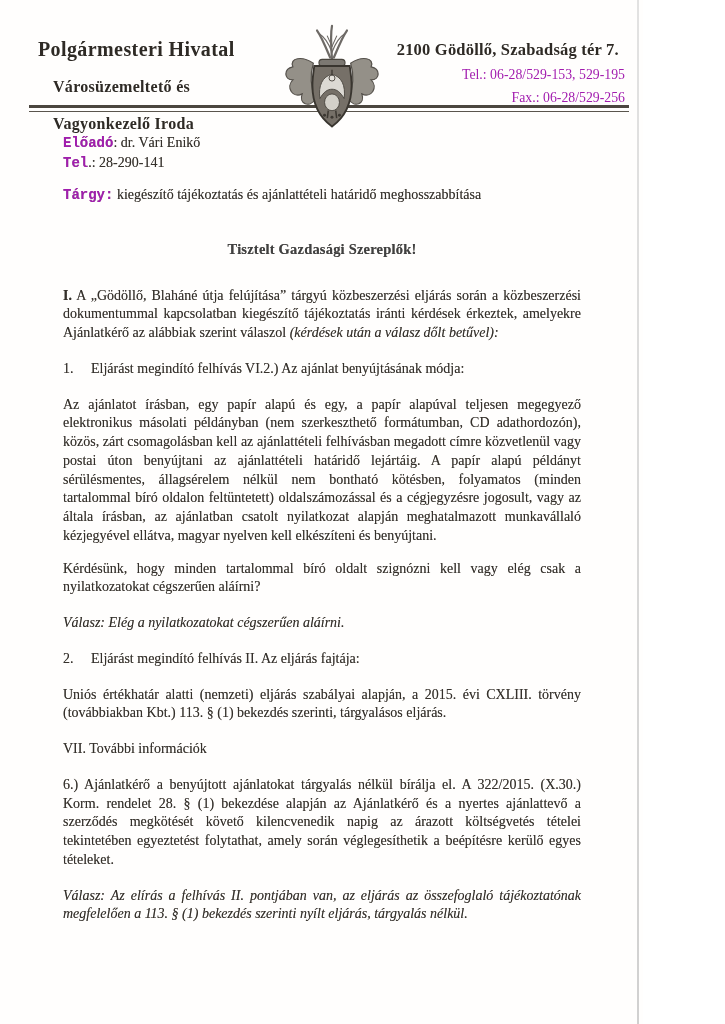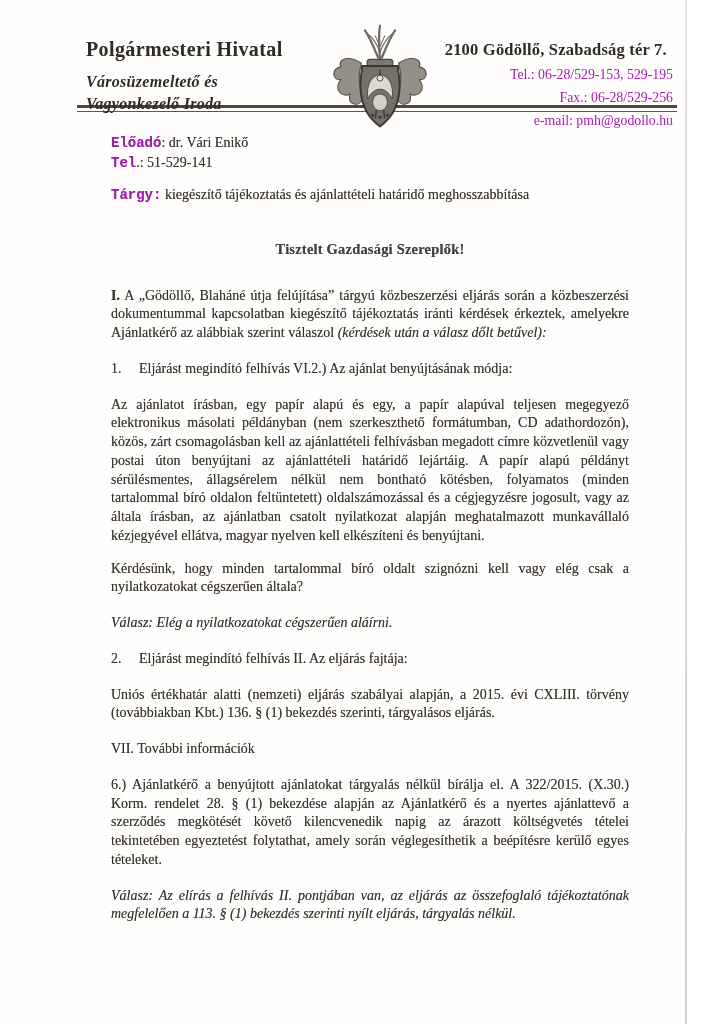--- a/index.html
+++ b/index.html
@@ -7,38 +7,37 @@
     width: 725px; height: 1024px;
     background: #ffffff;
     font-family: "Liberation Serif", "DejaVu Serif", serif;
     color: #35312c;
     overflow: hidden;
   }
   .page {
     position: relative;
     width: 643px; height: 1024px;
     background: #fffefd;
-    padding-left: 48px;
   }
   
   .letterhead {
     display: flex;
     align-items: flex-start;
     padding: 30px 18px 0 38px;
     height: 103px;
     box-sizing: border-box;
   }
   .lh-left { flex: 1 1 0; padding-top: 8px; }
   .office-name {
     font-size: 20px; font-weight: bold; color: #2e2a25;
     letter-spacing: 0.4px; margin: 0 0 10px 0;
   }
   .dept-line {
     font-size: 16px; font-weight: bold; color: #2e2a25;
-    letter-spacing: 0.3px; line-height: 1.35; margin: 0; font-style: italic;
+    letter-spacing: 0.3px; line-height: 1.35; margin: 15px;
   }
   .lh-crest { flex: 0 0 118px; text-align: center; margin-top: -6px; }
   .lh-right { flex: 1 1 0; text-align: right; padding-top: 10px; }
   .addr-line {
     font-size: 16.5px; font-weight: bold; color: #2e2a25;
     margin: 0 0 6px 0; letter-spacing: 0.2px; text-align: center;
   }
   .contact-line {
     font-size: 13.8px; color: #a21caf; margin: 0 0 5px 0; line-height: 1.3;
   }
@@ -119,54 +118,53 @@
         <circle cx="52" cy="98" r="1.6" fill="#3c3832"></circle>
         <circle cx="60" cy="100" r="1.6" fill="#3c3832"></circle>
         <circle cx="68" cy="98" r="1.6" fill="#3c3832"></circle>
       </svg>
     </div>
 
     <div class="lh-right">
       <p class="addr-line">2100 Gödöllő, Szabadság tér 7.</p>
       <p class="contact-line">Tel.: 06-28/529-153, 529-195</p>
       <p class="contact-line">Fax.: 06-28/529-256</p>
-      <p class="contact-line">e-mail: pmh@godollo.hu</p>
     </div>
   </header>
 
   <div class="rule"></div>
 
   <main class="letter-body">
 
     <p class="meta-line"><b class="lbl">Előadó</b><span>: dr. Vári Enikő</span></p>
-    <p class="meta-line"><b class="lbl">Tel</b><span>.: 51-529-141</span></p>
+    <p class="meta-line"><b class="lbl">Tel</b><span>.: 28-290-141</span></p>
 
     <p class="subject-line"><b class="lbl">Tárgy:</b><span> kiegészítő tájékoztatás és ajánlattételi határidő meghosszabbítása</span></p>
 
     <p class="salutation">Tisztelt Gazdasági Szereplők!</p>
 
     <p class="para"><b>I.</b><span> A „Gödöllő, Blaháné útja felújítása” tárgyú közbeszerzési eljárás során a közbeszerzési dokumentummal kapcsolatban kiegészítő tájékoztatás iránti kérdések érkeztek, amelyekre Ajánlatkérő az alábbiak szerint válaszol </span><span class="ital">(kérdések után a válasz dőlt betűvel):</span></p>
 
     <p class="para numbered">
       <span class="num">1.</span>
       <span>Eljárást megindító felhívás VI.2.) Az ajánlat benyújtásának módja:</span>
     </p>
 
     <p class="para">Az ajánlatot írásban, egy papír alapú és egy, a papír alapúval teljesen megegyező elektronikus másolati példányban (nem szerkeszthető formátumban, CD adathordozón), közös, zárt csomagolásban kell az ajánlattételi felhívásban megadott címre közvetlenül vagy postai úton benyújtani az ajánlattételi határidő lejártáig. A papír alapú példányt sérülésmentes, állagsérelem nélkül nem bontható kötésben, folyamatos (minden tartalommal bíró oldalon feltüntetett) oldalszámozással és a cégjegyzésre jogosult, vagy az általa írásban, az ajánlatban csatolt nyilatkozat alapján meghatalmazott munkavállaló kézjegyével ellátva, magyar nyelven kell elkészíteni és benyújtani.</p>
 
-    <p class="para">Kérdésünk, hogy minden tartalommal bíró oldalt szignózni kell vagy elég csak a nyilatkozatokat cégszerűen általa?</p>
+    <p class="para">Kérdésünk, hogy minden tartalommal bíró oldalt szignózni kell vagy elég csak a nyilatkozatokat cégszerűen aláírni?</p>
 
     <p class="para answer">Válasz: Elég a nyilatkozatokat cégszerűen aláírni.</p>
 
     <p class="para numbered">
       <span class="num">2.</span>
       <span>Eljárást megindító felhívás II. Az eljárás fajtája:</span>
     </p>
 
-    <p class="para">Uniós értékhatár alatti (nemzeti) eljárás szabályai alapján, a 2015. évi CXLIII. törvény (továbbiakban Kbt.) 136. § (1) bekezdés szerinti, tárgyalásos eljárás.</p>
+    <p class="para">Uniós értékhatár alatti (nemzeti) eljárás szabályai alapján, a 2015. évi CXLIII. törvény (továbbiakban Kbt.) 113. § (1) bekezdés szerinti, tárgyalásos eljárás.</p>
 
     <p class="para section-head">VII. További információk</p>
 
     <p class="para">6.) Ajánlatkérő a benyújtott ajánlatokat tárgyalás nélkül bírálja el. A 322/2015. (X.30.) Korm. rendelet 28. § (1) bekezdése alapján az Ajánlatkérő és a nyertes ajánlattevő a szerződés megkötését követő kilencvenedik napig az árazott költségvetés tételei tekintetében egyeztetést folytathat, amely során véglegesíthetik a beépítésre kerülő egyes tételeket.</p>
 
 
     <p class="para answer">Válasz: Az elírás a felhívás II. pontjában van, az eljárás az összefoglaló tájékoztatónak megfelelően a 113. § (1) bekezdés szerinti nyílt eljárás, tárgyalás nélkül.</p>
 
   </main>
 

